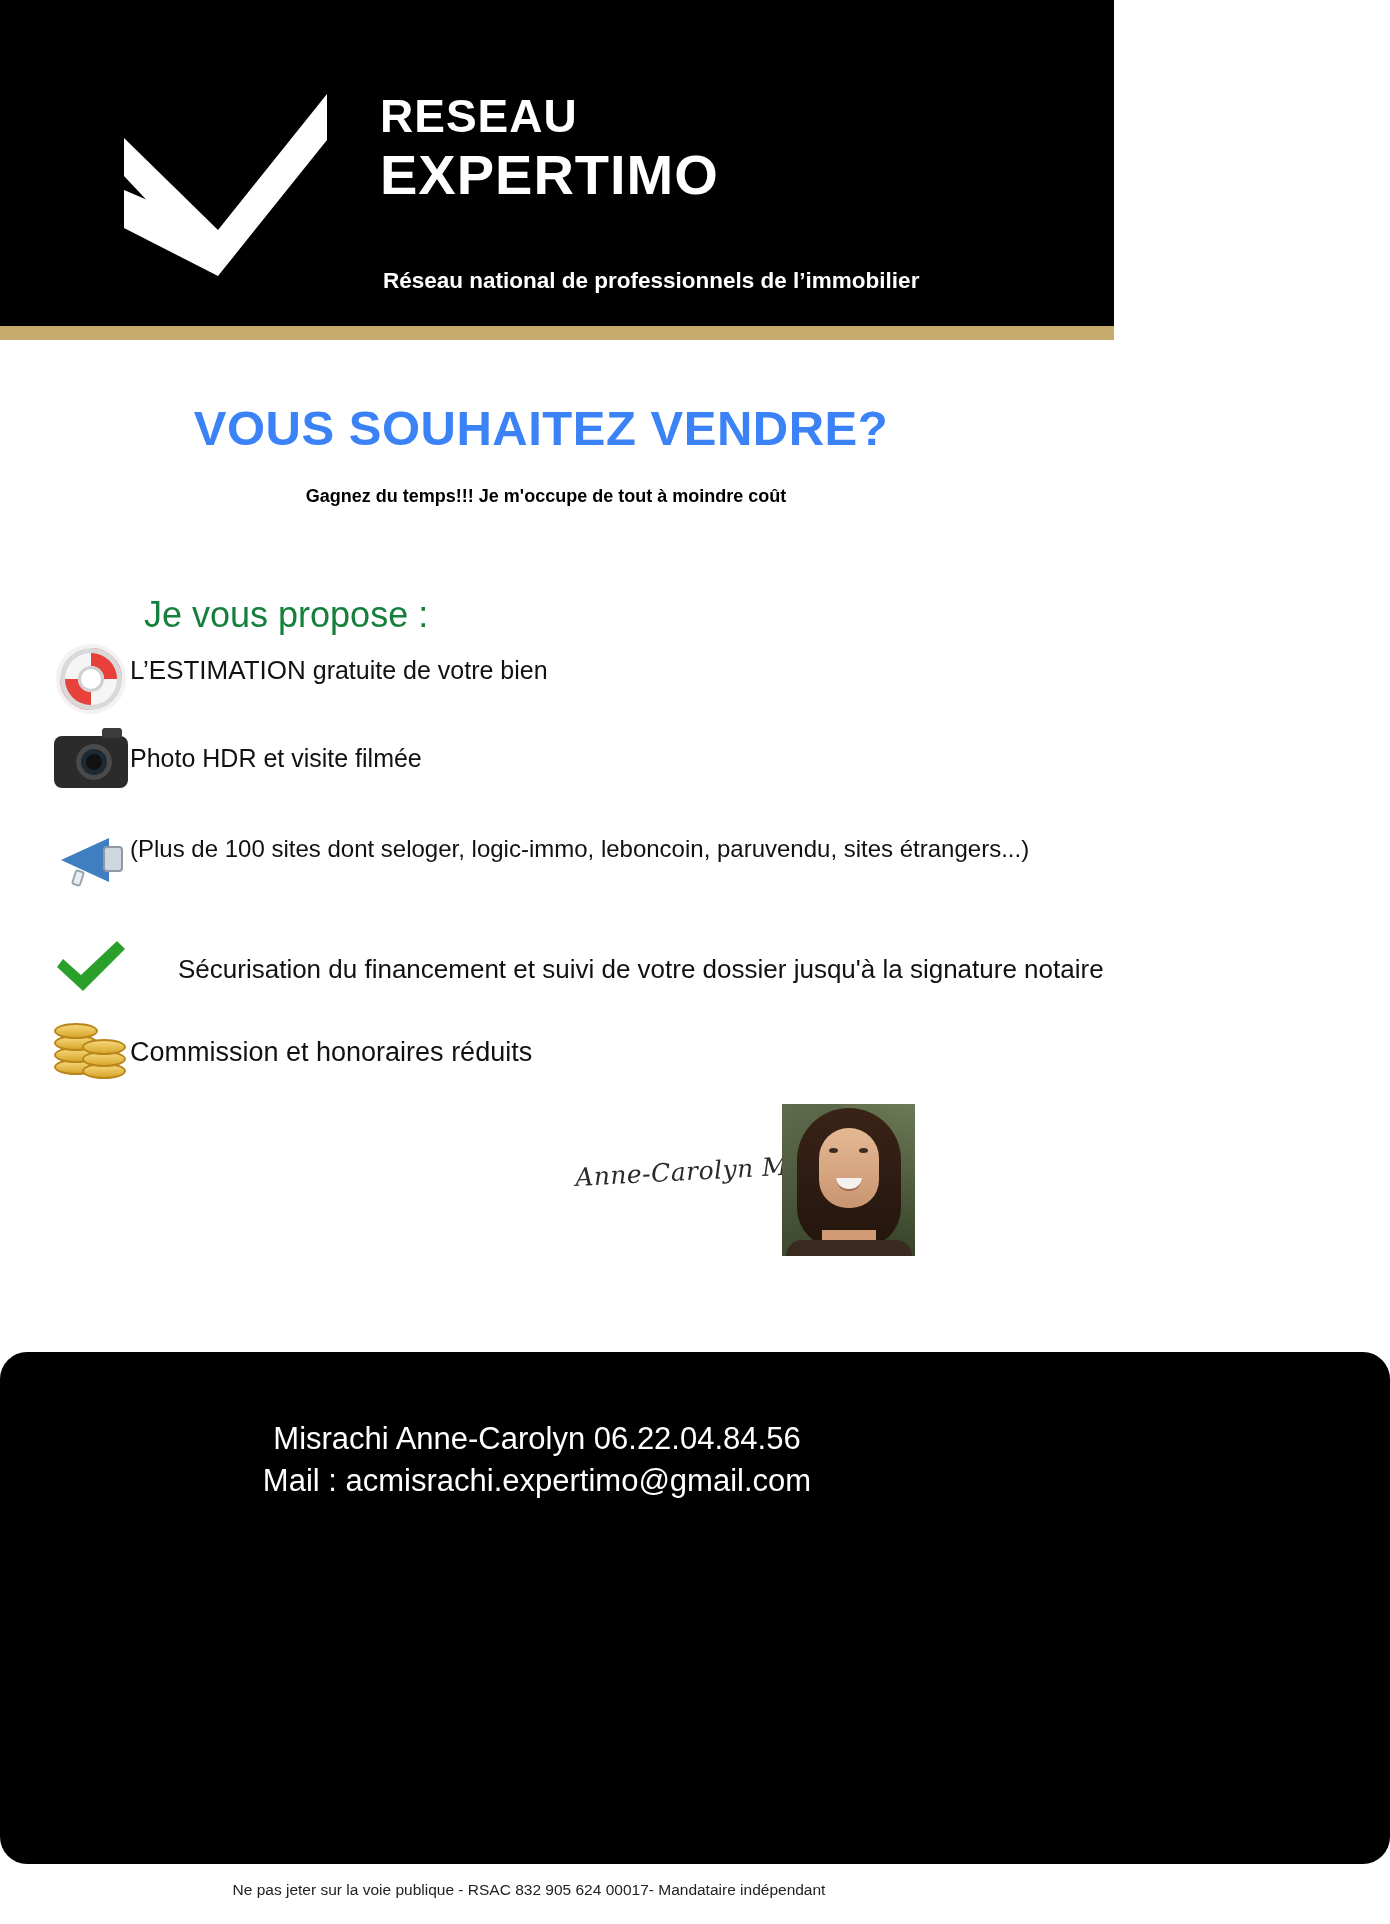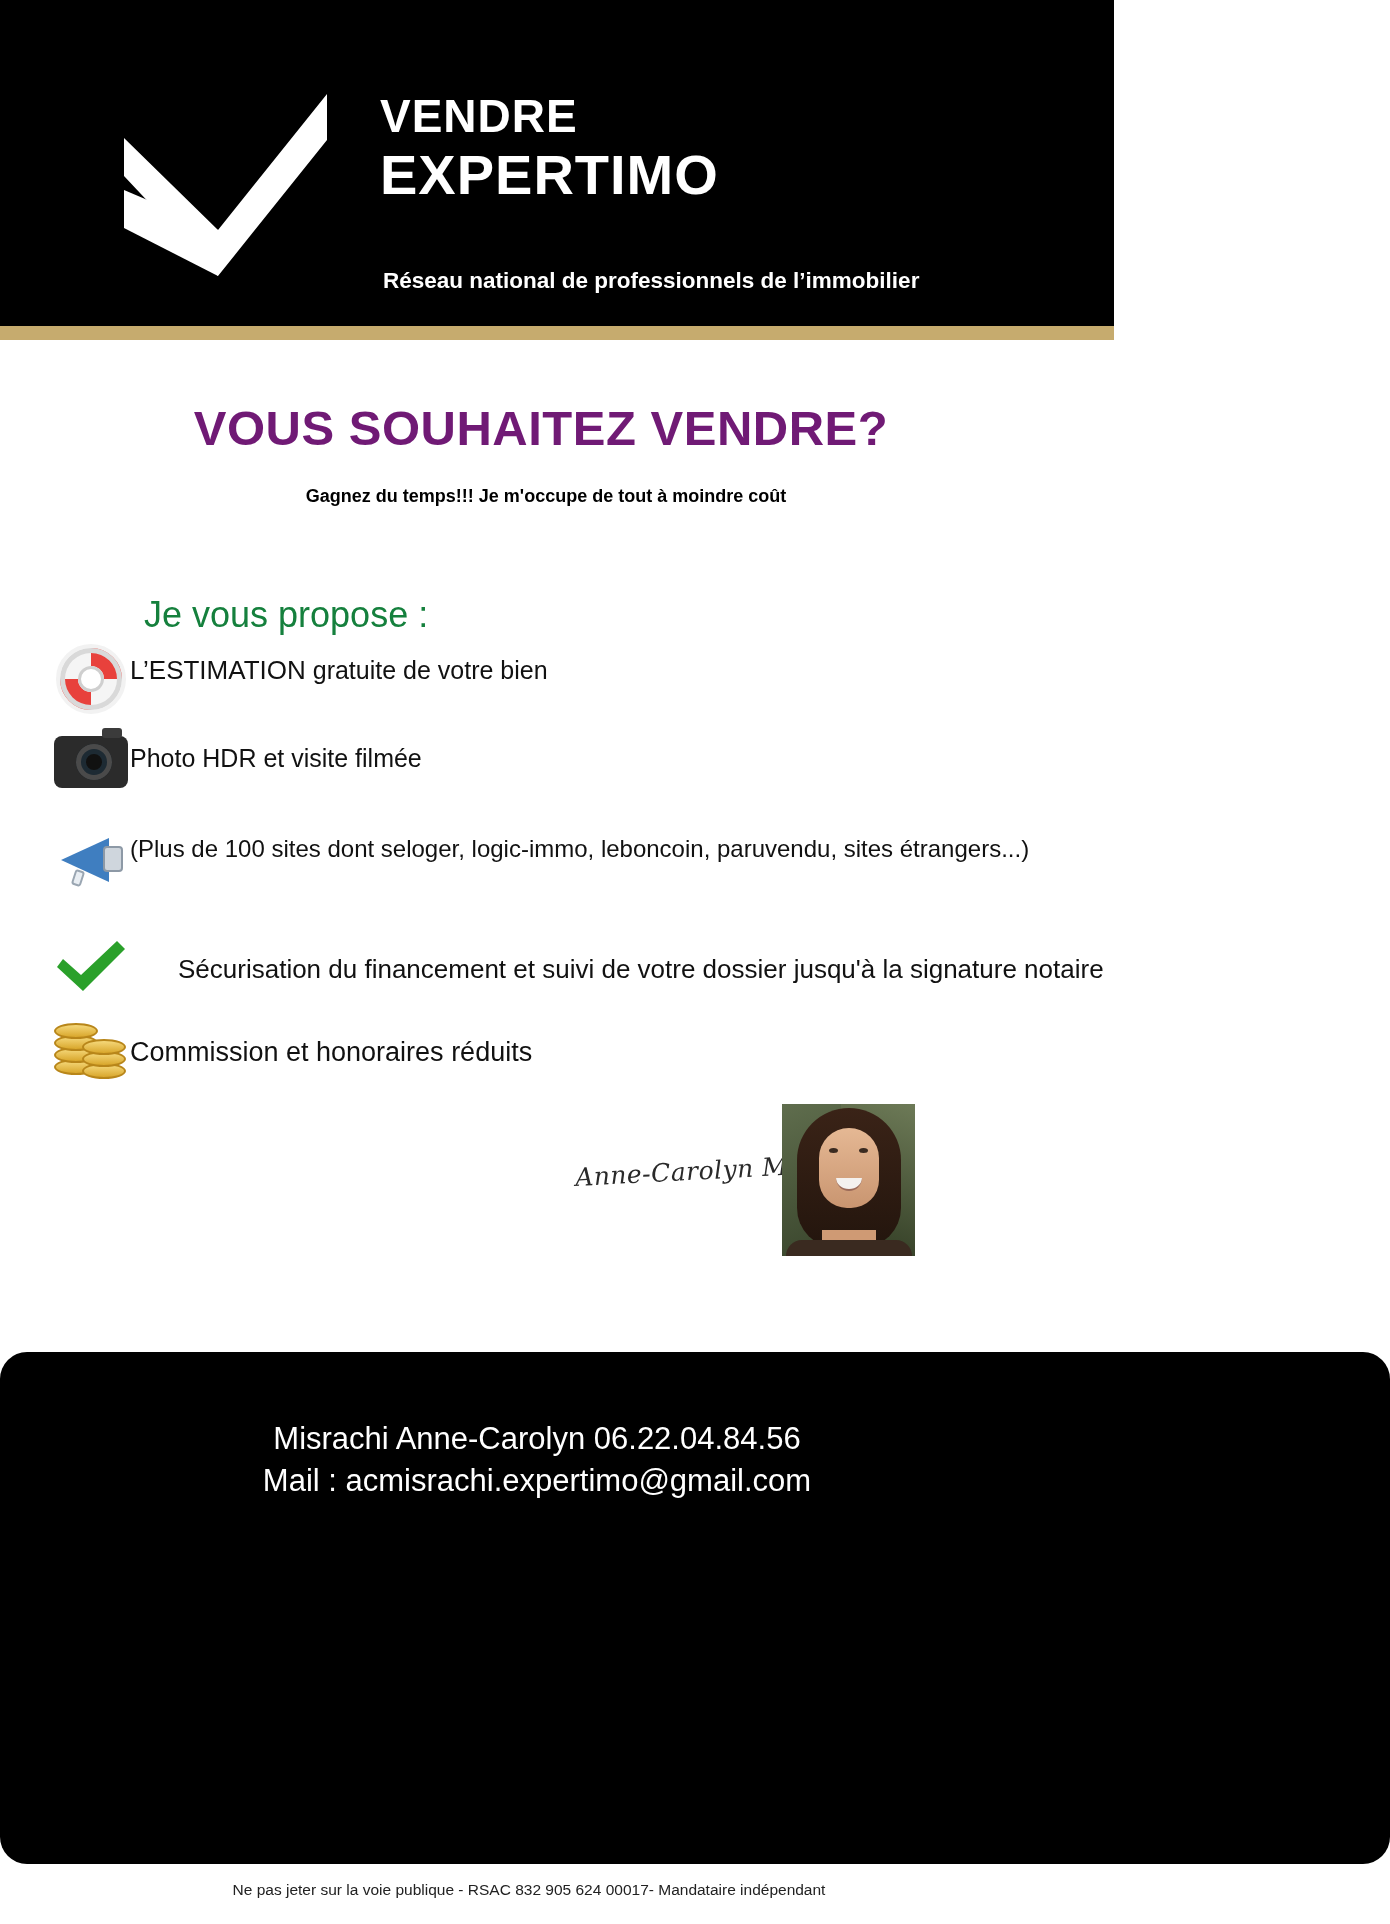--- a/index.html
+++ b/index.html
@@ -70,21 +70,21 @@
     background: #c6ab6e;
   }
 
   
   .headline {
     position: absolute;
     left: 0;
     top: 400px;
     width: 1082px;
     text-align: center;
-    color: #701a75;
+    color: #3b82f6;
     font-size: 49px;
     font-weight: bold;
     letter-spacing: 0.5px;
   }
   .subhead {
     position: absolute;
     left: 0;
     top: 486px;
     width: 1092px;
     text-align: center;
@@ -311,21 +311,21 @@
 <body>
 
 <div class="header">
   <div class="logo-mark">
     <svg width="215" height="200" viewBox="0 0 215 200" xmlns="http://www.w3.org/2000/svg">
       <path d="M6 58 L6 96 L100 196 L209 60 L209 14 L100 150 Z" fill="#ffffff"></path>
       <path d="M6 110 L6 148 L100 196 L100 150 Z" fill="#ffffff"></path>
     </svg>
   </div>
   <div class="brand-block">
-    <div class="brand-line1">VENDRE</div>
+    <div class="brand-line1">RESEAU</div>
     <div class="brand-line2">EXPERTIMO</div>
   </div>
   <div class="brand-tagline">Réseau national de professionnels de l’immobilier</div>
 </div>
 <div class="gold-bar"></div>
 
 <div class="headline">VOUS SOUHAITEZ VENDRE?</div>
 <div class="subhead">Gagnez du temps!!! Je m'occupe de tout à moindre coût</div>
 <div class="intro">Je vous propose :</div>
 

